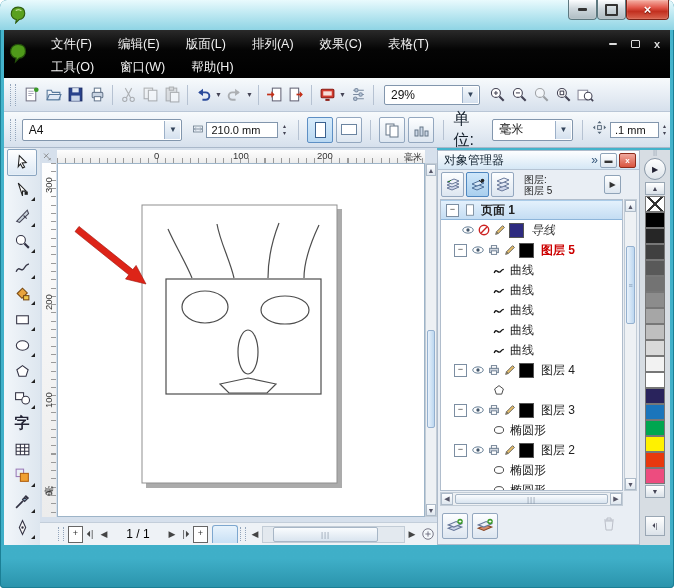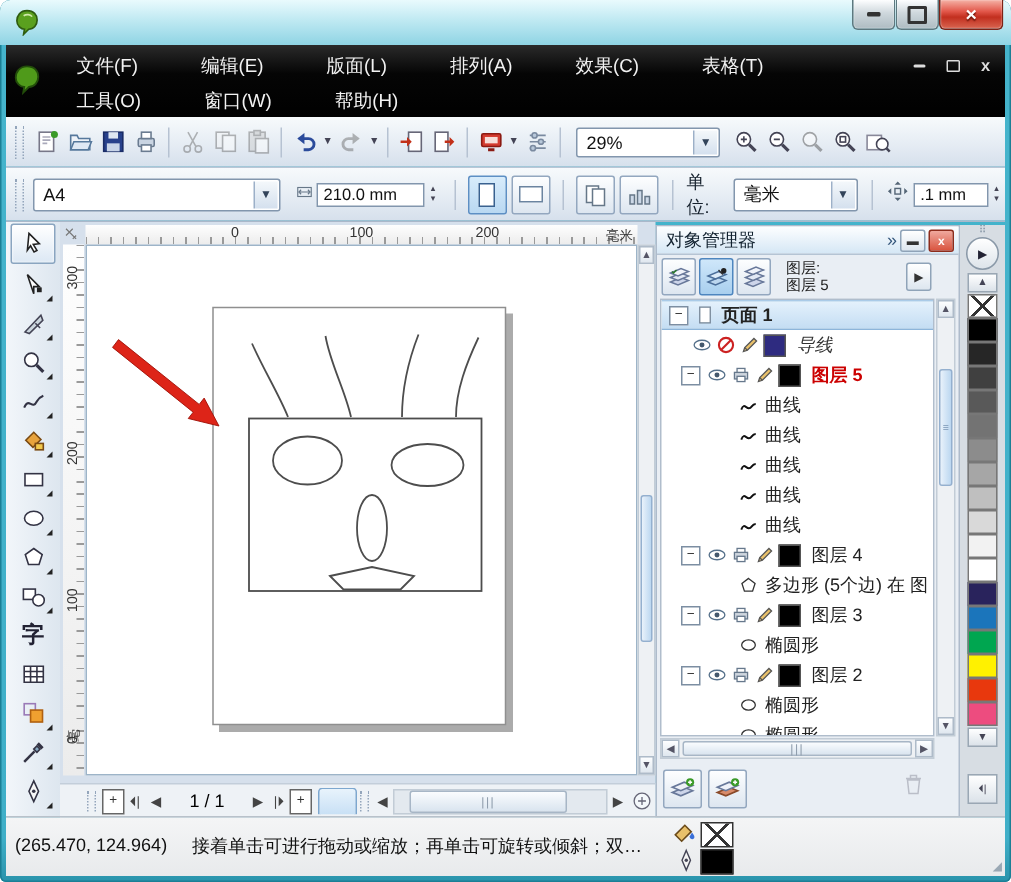--- a/index.html
+++ b/index.html
@@ -18,21 +18,21 @@
   .winbtn{position:absolute;top:0;height:19px;border:1px solid #5d787f;border-top:none;
           border-radius:0 0 4px 4px;background:linear-gradient(#fdfeff,#cfd8dd 45%,#aebcc2);
           box-shadow:inset 0 0 1px #fff;display:flex;align-items:center;justify-content:center;}
   .winbtn.close{background:linear-gradient(#f5b1a5,#e2574a 40%,#c22f1f 60%,#d8644f);border-color:#7c2317;}
   .glyph-min{width:9px;height:3px;background:#333;border-radius:1px;}
   .glyph-max{width:9px;height:8px;border:2px solid #333;border-radius:1px;}
   .glyph-x{color:#fff;font-weight:bold;font-size:13px;line-height:1;text-shadow:0 1px 1px #6b1409;}
   
   .menubar{position:absolute;left:4px;right:4px;top:30px;height:48px;
            background:linear-gradient(#2a2a2a,#050505 40%,#000);}
-  .menurow{position:absolute;left:34px;display:flex;gap:16px;}
+  .menurow{position:absolute;left:34px;display:flex;gap:0;}
   .menuitem{color:#f2f2f2;font-size:12.5px;padding:4px 13px;cursor:default;}
   .mdi{position:absolute;top:7px;display:flex;align-items:center;justify-content:center;width:18px;height:14px;}
   .mdi .glyph-min{background:#ddd;width:8px;height:2px;}
   .mdi .glyph-max{border-color:#ddd;width:7px;height:6px;border-width:1.5px;}
   .mdi .glyph-x2{color:#ddd;font-size:11px;font-weight:bold;line-height:1;}
   
   .toolbar{position:absolute;left:4px;right:4px;top:78px;height:34px;
            background:linear-gradient(#f7fafc,#e4ebf3 60%,#d6e0ec);border-bottom:1px solid #b9c6d6;
            display:flex;align-items:center;padding-left:6px;box-sizing:border-box;}
   .propbar{position:absolute;left:4px;right:4px;top:112px;height:36px;
@@ -46,21 +46,21 @@
   .combo{height:20px;background:#fff;border:1px solid #8296ad;border-radius:2px;display:flex;align-items:center;
          font-size:12px;color:#111;padding-left:6px;position:relative;box-sizing:border-box;}
   .combo .arrow{position:absolute;right:1px;top:1px;bottom:1px;width:15px;
         background:linear-gradient(#f4f8fb,#d4e0ee);border-left:1px solid #9cb0c8;display:flex;align-items:center;justify-content:center;
         font-size:8px;color:#33445a;}
   .field{height:16px;background:#fff;border:1px solid #8296ad;font-size:11px;color:#111;display:flex;align-items:center;padding-left:4px;box-sizing:border-box;}
   .spin{width:12px;display:flex;flex-direction:column;font-size:6px;line-height:7px;color:#445;text-align:center;}
   .pb-btn{width:24px;height:24px;border:1px solid #93a7bf;border-radius:2px;background:linear-gradient(#fdfeff,#dde6f0);
           display:flex;align-items:center;justify-content:center;flex:0 0 auto;}
   .pb-btn.active{background:linear-gradient(#d8ecfb,#b9d8f2);border-color:#5d8fc4;}
-  .pb-label{font-size:12px;color:#15202c;}
+  .pb-label{font-size:16px;color:#15202c;}
   
   .toolbox{position:absolute;left:4px;top:148px;width:36px;bottom:43px;background:linear-gradient(90deg,#f2f6fa,#dde6ef);
            border-right:1px solid #b5c2d2;overflow:hidden;}
   .tool{width:28px;height:25px;margin:1px auto;display:flex;align-items:center;justify-content:center;position:relative;border-radius:2px;}
   .tool.active{border:1px solid #8aa5c0;background:linear-gradient(#fff,#dce8f4);box-shadow:inset 0 0 2px #fff;}
   .tool .fly{position:absolute;right:1px;bottom:1px;width:0;height:0;border-left:4px solid transparent;border-bottom:4px solid #222;}
   .tool .tchar{font-size:15px;font-weight:bold;color:#223;}
   
   .canvas-zone{position:absolute;left:40px;top:148px;width:397px;bottom:43px;background:#d6e0ec;}
   .ruler{background:linear-gradient(#fefefe,#ececec);position:absolute;overflow:hidden;}
@@ -696,21 +696,20 @@
           </span>
           <span class="om-swatch" style="background:#000000"></span>
           <span class="om-label ">图层 4</span>
         </div>
         <div class="om-row" style="padding-left: 50px;">
           <span class="om-ico">
             <svg width="14" height="14" viewBox="0 0 16 16">
               <path d="M8 3l5 3.8-1.9 5.9H4.9L3 6.8z" fill="none" stroke="#333"></path>
             </svg>
           </span>
-          <span class="om-label ">多边形 (5个边) 在 图</span>
         </div>
         <div class="om-row" style="padding-left: 13px;">
           <span class="om-expand">−</span>
           <span class="om-ico">
             <svg width="14" height="14" viewBox="0 0 16 16">
               <ellipse cx="8" cy="8" rx="6" ry="3.6" fill="#fff" stroke="#55708a"></ellipse>
               <circle cx="8" cy="8" r="1.9" fill="#44586c"></circle>
             </svg>
           </span>
           <span class="om-ico">
@@ -836,33 +835,14 @@
         <div class="pal-swatch" style="background: rgb(27, 117, 187);"></div>
         <div class="pal-swatch" style="background: rgb(0, 166, 80);"></div>
         <div class="pal-swatch" style="background: rgb(255, 241, 0);"></div>
         <div class="pal-swatch" style="background: rgb(232, 56, 13);"></div>
         <div class="pal-swatch" style="background: rgb(237, 76, 127);"></div>
       </div>
     <div class="pal-btn">▼</div>
     <div class="pal-btn" style="margin-top:18px;height:18px;">⏴|</div>
   </div>
 
-  <div class="statusbar">
-    <span class="abs" style="left:6px;top:11px;">(265.470, 124.964)</span>
-    <span class="abs" style="left:124px;top:11px;width:305px;overflow:hidden;white-space:nowrap;">接着单击可进行拖动或缩放；再单击可旋转或倾斜；双…</span>
-    <span class="abs" style="left:443px;top:2px;">
-      <svg width="17" height="17" viewBox="0 0 16 16">
-          <path d="M3 9l6-6 4 4-6 6z" fill="#e8c06a" stroke="#6a4a1a"></path>
-          <path d="M12 10c0 2 3 2.4 3 .4 0-1-1.5-2.8-1.5-2.8z" fill="#3a6fd8"></path>
-        </svg>
-    </span>
-    <span class="abs pal-none" style="left:463px;top:3px;width:20px;height:15px;border:1px solid #333;"></span>
-    <span class="abs" style="left:446px;top:20px;">
-      <svg width="15" height="17" viewBox="0 0 16 16">
-          <path d="M8 1l3 7-3 7-3-7z" fill="#f4f4f4" stroke="#445"></path>
-          <circle cx="8" cy="8" r="1.2" fill="#445"></circle>
-        </svg>
-    </span>
-    <span class="abs" style="left:463px;top:21px;width:20px;height:15px;border:1px solid #333;background:#000;"></span>
-    <span class="abs" style="right:2px;bottom:2px;color:#9aa8b4;font-size:8px;">◢</span>
-  </div>
 
 </div>
 
 </body></html>

